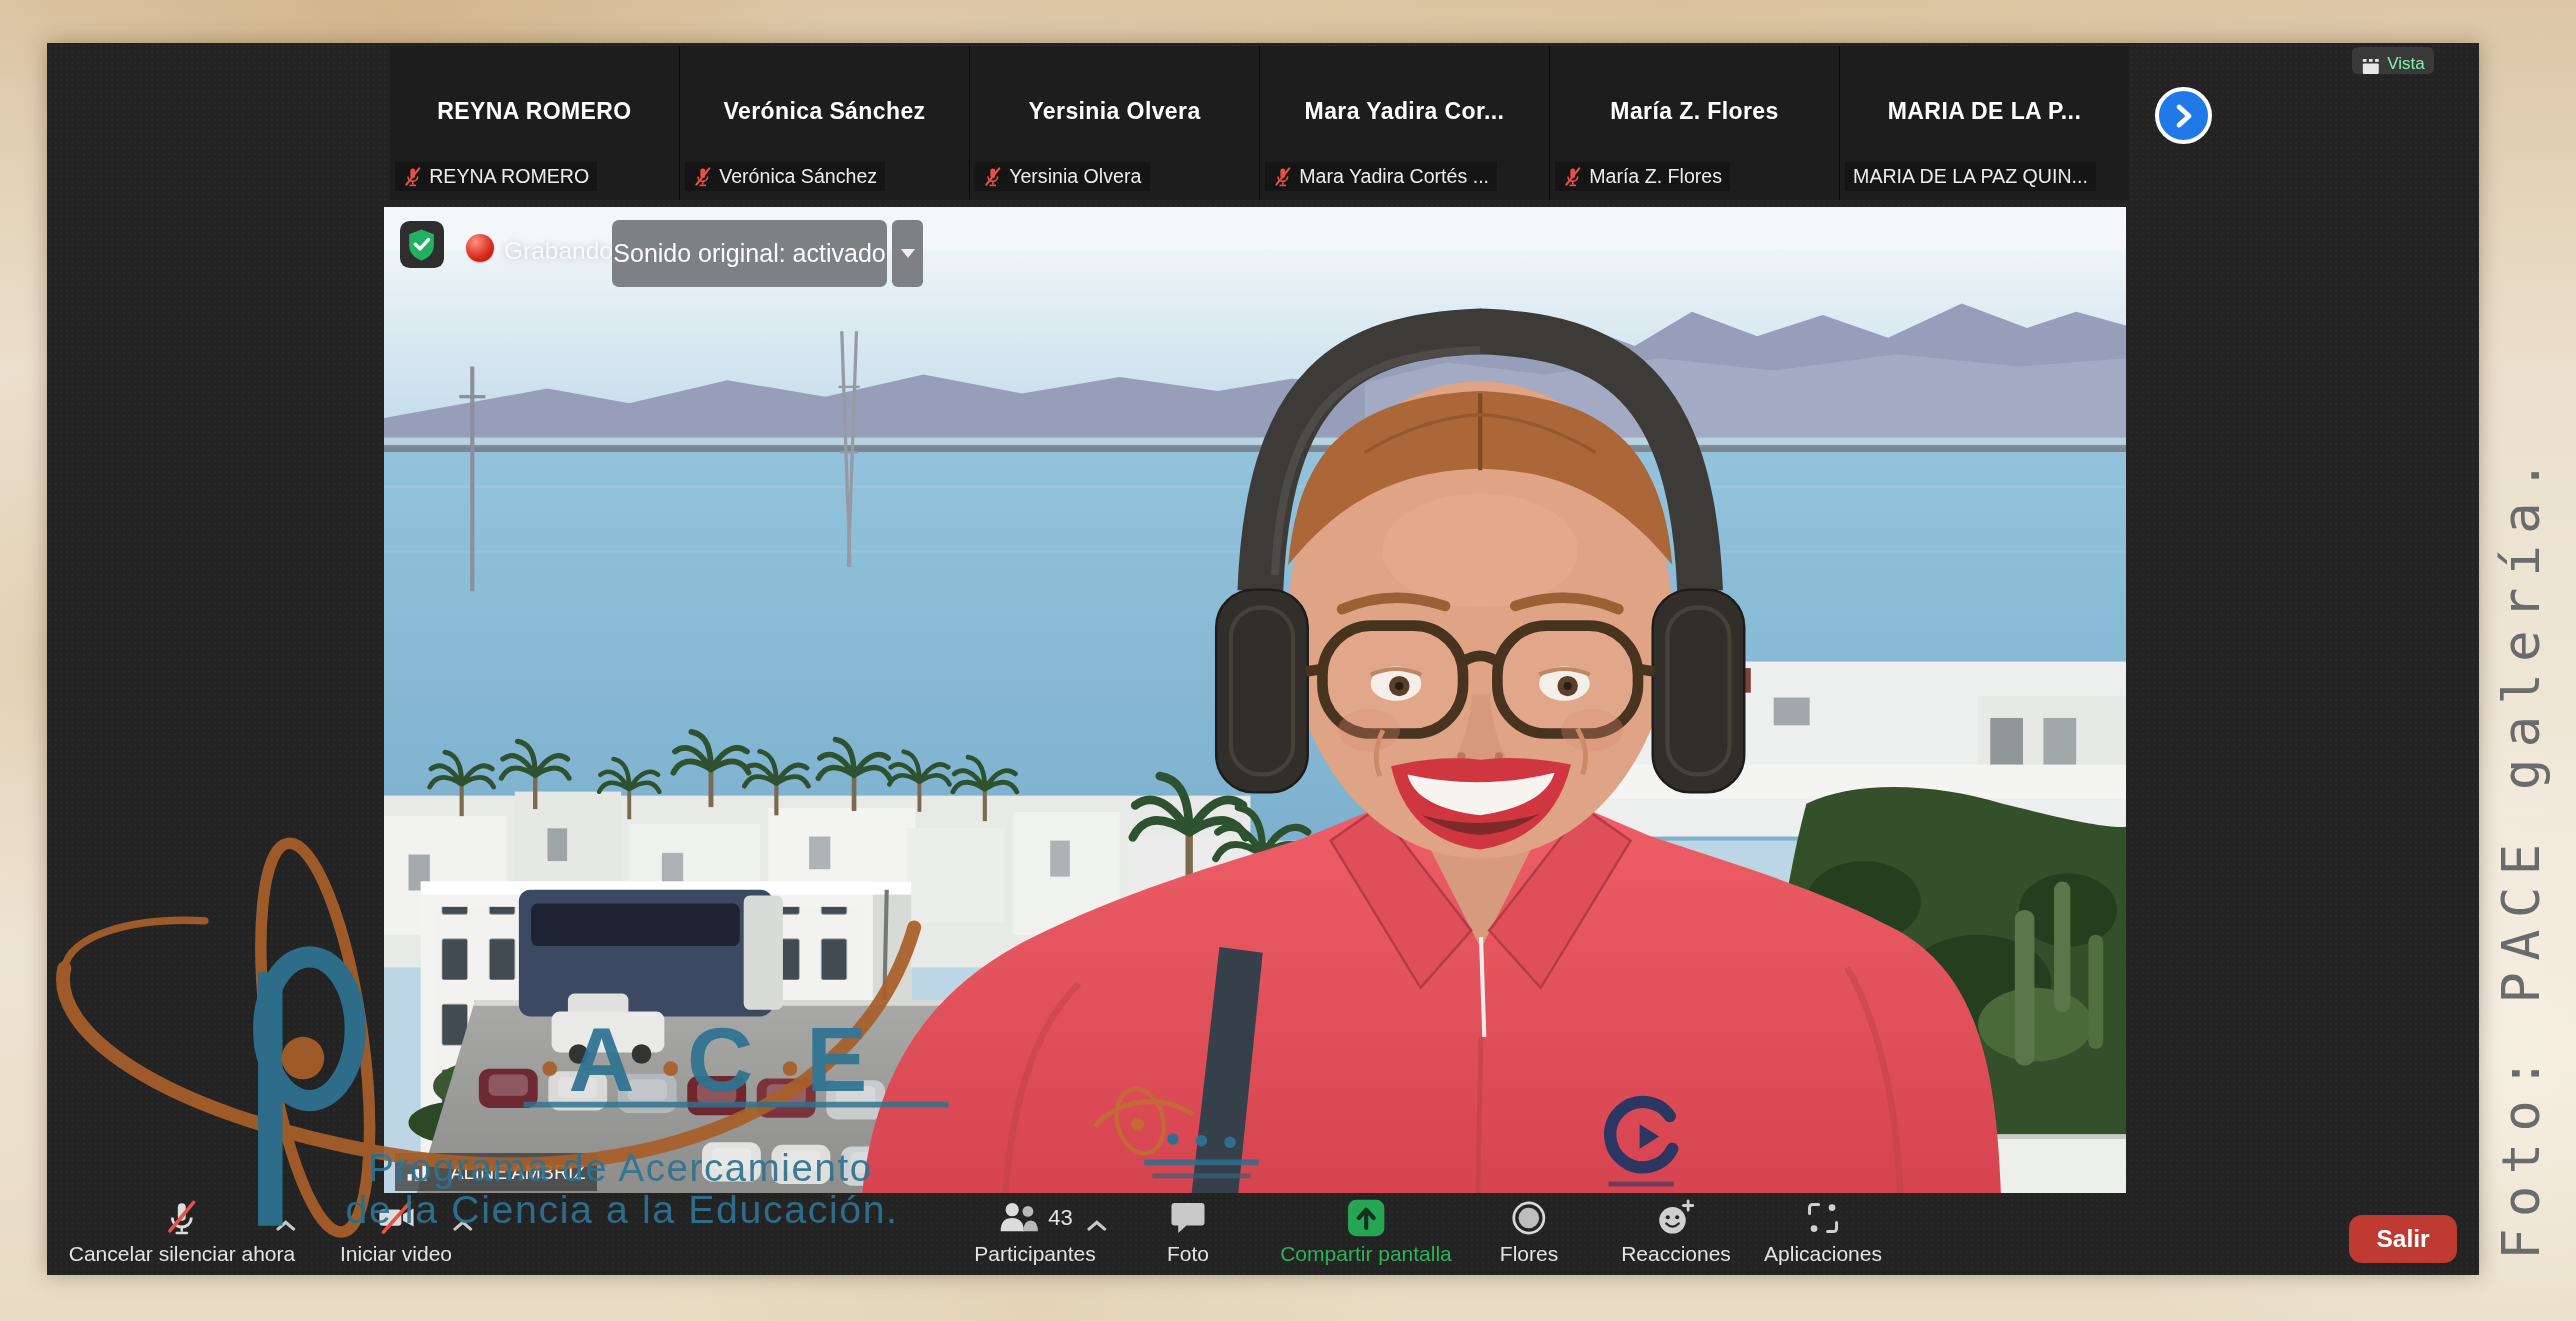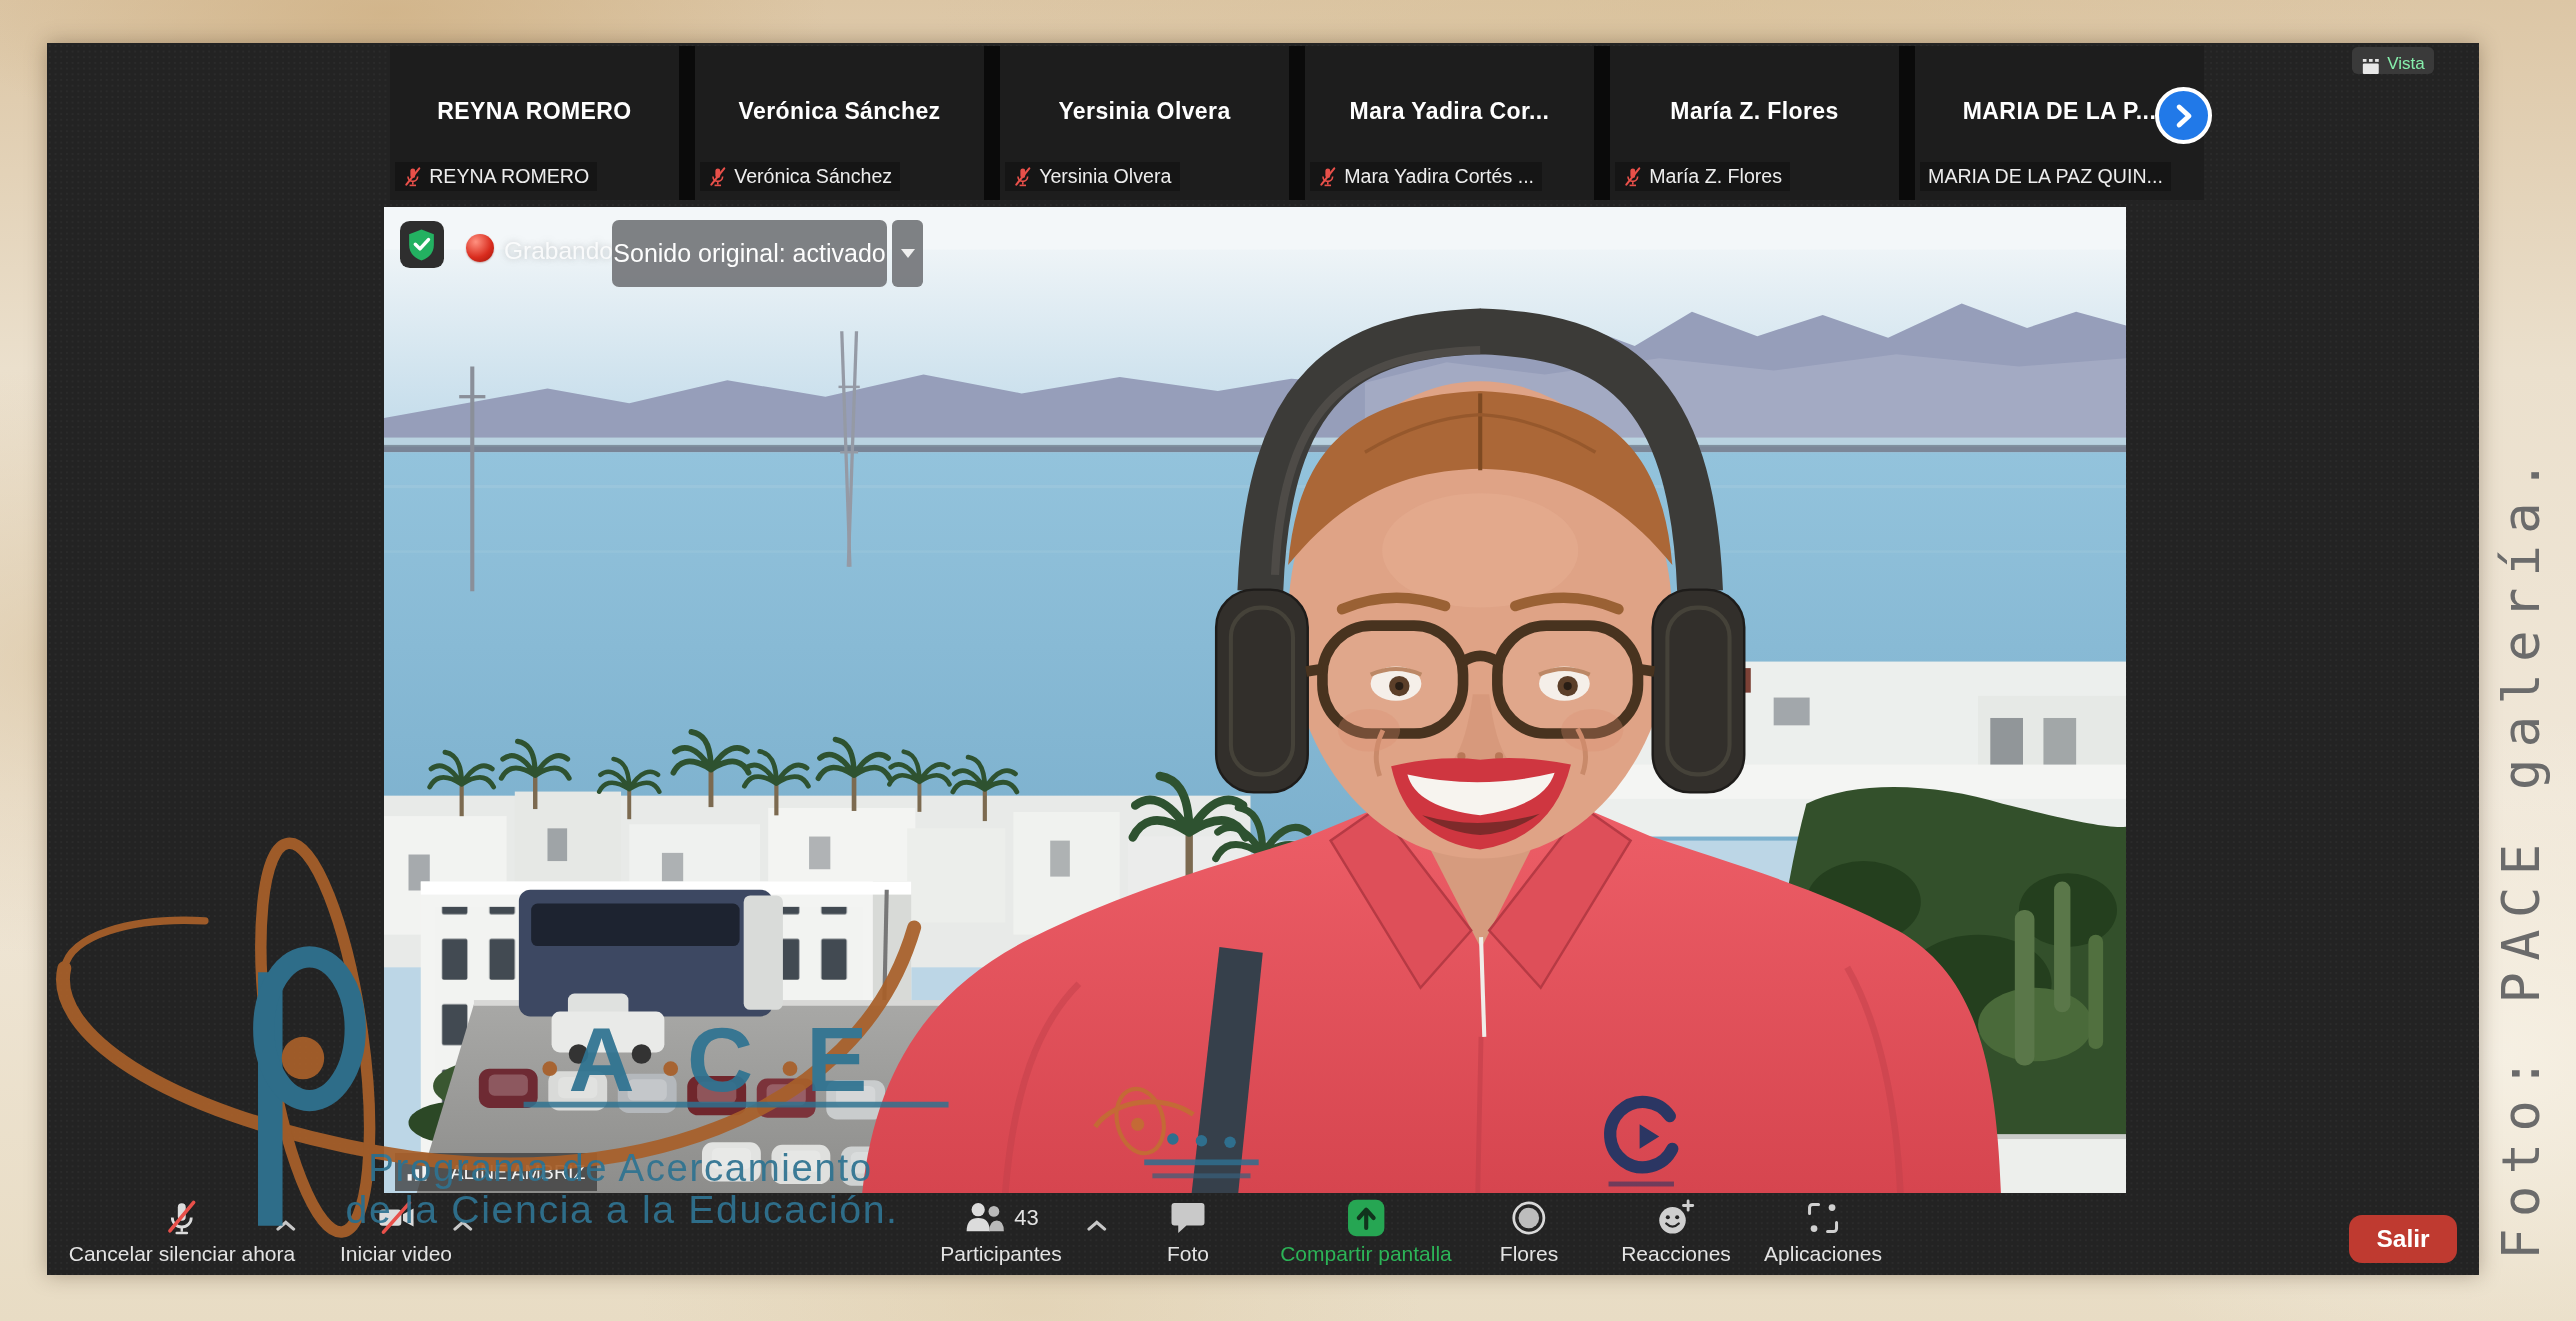--- a/index.html
+++ b/index.html
@@ -16,21 +16,21 @@
       linear-gradient(180deg,#dcc6a5 0%, #ebe0cd 28%, #f0e7d8 60%, #e8dcc4 100%);
   }
   .zoom-window {
     position:absolute; left:47px; top:43px; width:2432px; height:1232px;
     background-color:#232323;
     background-image: radial-gradient(circle, rgba(255,255,255,.035) 0.8px, transparent 1px);
     background-size:5.7px 5.7px;
     box-shadow: 0 0 19.6px rgba(60,40,20,.35);
   }
   
-  .strip { position:absolute; left:343px; top:3.3px; height:154px; display:flex; gap:16px; background:#0a0a0a; }
+  .strip { position:absolute; left:343px; top:3.3px; height:154px; display:flex; gap:1px; background:#0a0a0a; }
   .tile { position:relative; width:289px; height:154px; background:#1d1d1d; }
   .tile-name { position:absolute; left:0; right:0; top:52px; text-align:center;
     font-size:23px; font-weight:bold; color:#fff; letter-spacing:0.4px; white-space:nowrap; overflow:hidden; }
   .tile-footer { position:absolute; left:4.9px; bottom:9.8px; height:29px; max-width:281px;
     display:inline-flex; align-items:center; gap:6.5px; padding:0 8.2px;
     background:rgba(16,16,16,.62); color:#ededed; font-size:19.6px; white-space:nowrap; overflow:hidden; }
   .next-btn { position:absolute; left:2108px; top:44px; width:57px; height:57px; border-radius:50%;
     background:#2179e8; border:4.9px solid #fff; display:flex; align-items:center; justify-content:center; cursor:pointer; }
   .vista-btn { position:absolute; left:2305px; top:4.1px; height:27px; padding:0 9.8px; border-radius:5.7px;
     background:#3a3a3a; display:inline-flex; align-items:flex-end; gap:7.4px; color:#86efac; font-size:17px; cursor:pointer; }
@@ -450,21 +450,21 @@
       </svg>
     </div>
     <div class="tool-label">Iniciar video</div>
   </div>
   <div class="tool-caret" style="left:406px">
     <svg width="19.6" height="12.3" viewBox="0 0 20 12">
         <path d="M2 10 L10 3 L18 10" stroke="#c8c8c8" stroke-width="3.2" fill="none" stroke-linecap="round"></path>
       </svg>
   </div>
 
-  <div class="tool" style="left:954px">
+  <div class="tool" style="left:988px">
     <div class="tool-iconrow">
       <svg width="43" height="38" viewBox="0 0 52 44">
         <g fill="#dcdcdc">
             <circle cx="18" cy="12" r="8"></circle>
             <path d="M4 38 q0 -16 14 -16 q14 0 14 16 z"></path>
           </g>
         <g fill="#b9b9b9">
             <circle cx="37" cy="14" r="6.5"></circle>
             <path d="M31 38 q1 -13 9.5 -13 q8.5 0 8.5 13 z"></path>
           </g>

